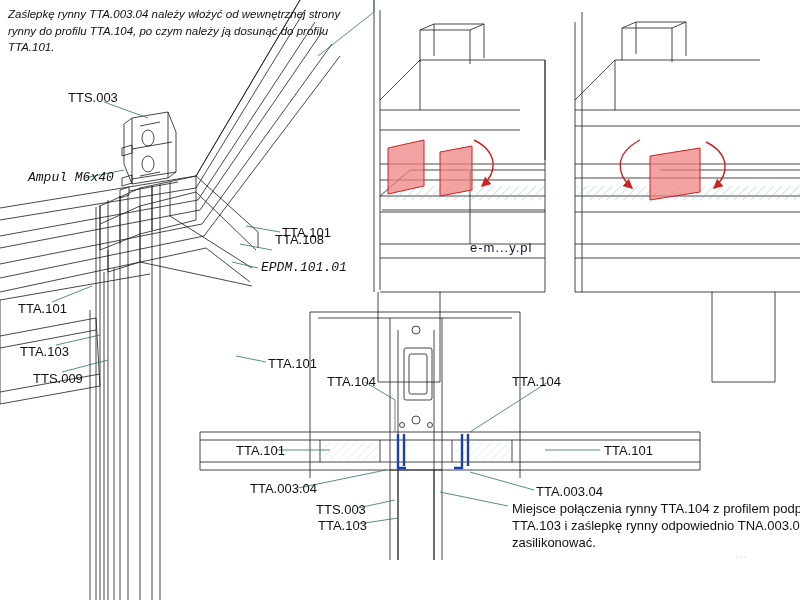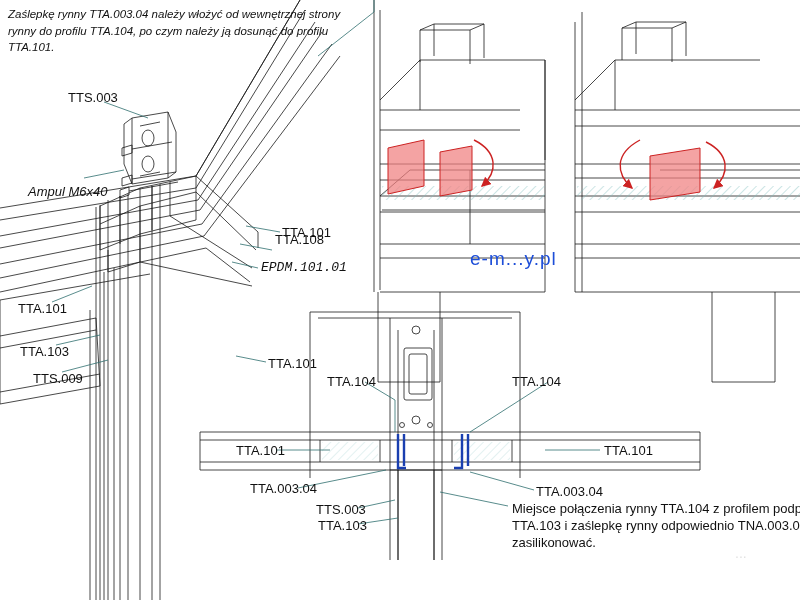--- a/index.html
+++ b/index.html
@@ -45,23 +45,23 @@
     font-size: 13px;
     color: #111111;
     white-space: nowrap;
     font-family: "Liberation Sans", sans-serif;
   }
   .lbl.italic { font-style: italic; }
   .lbl.multi { white-space: pre; line-height: 1.3; }
   .wm {
     position: absolute;
     left: 470px;
-    top: 248px;
-    font-size: 19px;
-    color: #1d4ed8;
+    top: 240px;
+    font-size: 13px;
+    color: #0f172a;
     letter-spacing: 1px;
     font-family: "Liberation Sans", sans-serif;
   }
   .wm2 {
     position: absolute;
     left: 735px;
     top: 545px;
     font-size: 14px;
     color: #e2e2e2;
     font-family: "Liberation Sans", sans-serif;
@@ -293,21 +293,21 @@
       <path d="M358 524 L398 518"></path>
       <path d="M508 506 L440 492"></path>
       <path d="M374 0 L374 12"></path>
       <path d="M374 12 L318 56"></path>
     </g>
   </svg>
 
   <div class="note-text">Zaślepkę rynny TTA.003.04 należy włożyć od wewnętrznej strony rynny do profilu TTA.104, po czym należy ją dosunąć do profilu TTA.101.</div>
 
   <div class="lbl" style="left:68px; top:90px;">TTS.003</div>
-  <div class="lbl italic" style="left:28px; top:184px;">Ampul M6x40</div>
+  <div class="lbl italic" style="left:28px; top:170px;font-family:Liberation Mono, monospace;">Ampul M6x40</div>
   <div class="lbl" style="left:282px; top:225px;">TTA.101</div>
   <div class="lbl" style="left:275px; top:232px;">TTA.108</div>
   <div class="lbl italic" style="left:261px; top:260px;font-family:Liberation Mono, monospace;">EPDM.101.01</div>
   <div class="lbl" style="left:18px; top:301px;">TTA.101</div>
   <div class="lbl" style="left:20px; top:344px;">TTA.103</div>
   <div class="lbl" style="left:33px; top:371px;">TTS.009</div>
   <div class="lbl" style="left:268px; top:356px;">TTA.101</div>
 
   <div class="lbl" style="left:327px; top:374px;">TTA.104</div>
   <div class="lbl" style="left:512px; top:374px;">TTA.104</div>

